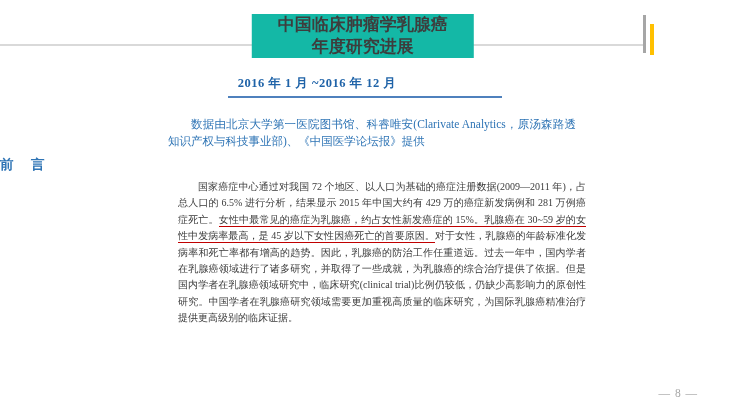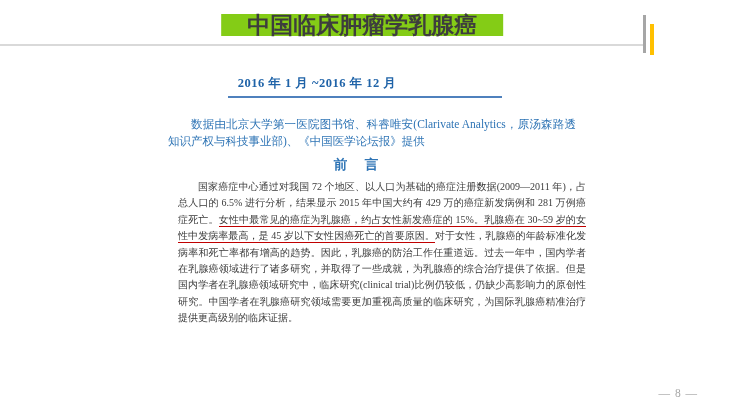--- a/index.html
+++ b/index.html
@@ -44,27 +44,27 @@
     background: #ffc000;
     z-index: 2;
   }
 
   
   .title-block {
     position: absolute;
     top: 14px;
     left: 50%;
     transform: translateX(-51%);
-    background: #84cc16;
+    background: #14b8a6;
     z-index: 3;
     padding: 0 26px;
     text-align: center;
     color: #3d3d3d;
     font-family: Liberation Sans, sans-serif;
-    font-size: 23px;
+    font-size: 17px;
     font-weight: 600;
     line-height: 22px;
     white-space: nowrap;
   }
 
   .date-range {
     position: absolute;
     top: 75px;
     left: 0;
     width: 634px;
@@ -94,21 +94,20 @@
     text-align: justify;
     text-indent: 2em;
     margin: 0;
   }
 
   .section-heading {
     position: absolute;
     top: 156px;
     left: 0;
     width: 714px;
-    text-align: center;
     color: #2e74b5;
     font-size: 13.5px;
     font-weight: bold;
     letter-spacing: 2px;
   }
 
   .body-text {
     position: absolute;
     top: 163px;
     left: 162px;
@@ -138,20 +137,21 @@
 <body>
 
 <div class="slide">
 
   <div class="top-rule"></div>
   <div class="corner-bar-gray"></div>
   <div class="corner-bar-yellow"></div>
 
   <div class="title-block">
     <div>中国临床肿瘤学乳腺癌</div>
+    <div>年度研究进展</div>
   </div>
 
   <div class="date-range">2016 年 1 月 ~2016 年 12 月</div>
   <div class="date-rule"></div>
 
   <p class="source-note">数据由北京大学第一医院图书馆、科睿唯安(Clarivate Analytics，原汤森路透知识产权与科技事业部)、《中国医学论坛报》提供</p>
 
   <div class="section-heading">前　言</div>
 
   <p class="body-text"><span>国家癌症中心通过对我国 72 个地区、以人口为基础的癌症注册数据(2009—2011 年)，占总人口的 6.5% 进行分析，结果显示 2015 年中国大约有 429 万的癌症新发病例和 281 万例癌症死亡。</span><span class="highlight-underline">女性中最常见的癌症为乳腺癌，约占女性新发癌症的 15%。乳腺癌在 30~59 岁的女性中发病率最高，是 45 岁以下女性因癌死亡的首要原因。</span><span>对于女性，乳腺癌的年龄标准化发病率和死亡率都有增高的趋势。因此，乳腺癌的防治工作任重道远。过去一年中，国内学者在乳腺癌领域进行了诸多研究，并取得了一些成就，为乳腺癌的综合治疗提供了依据。但是国内学者在乳腺癌领域研究中，临床研究(clinical trial)比例仍较低，仍缺少高影响力的原创性研究。中国学者在乳腺癌研究领域需要更加重视高质量的临床研究，为国际乳腺癌精准治疗提供更高级别的临床证据。</span></p>

